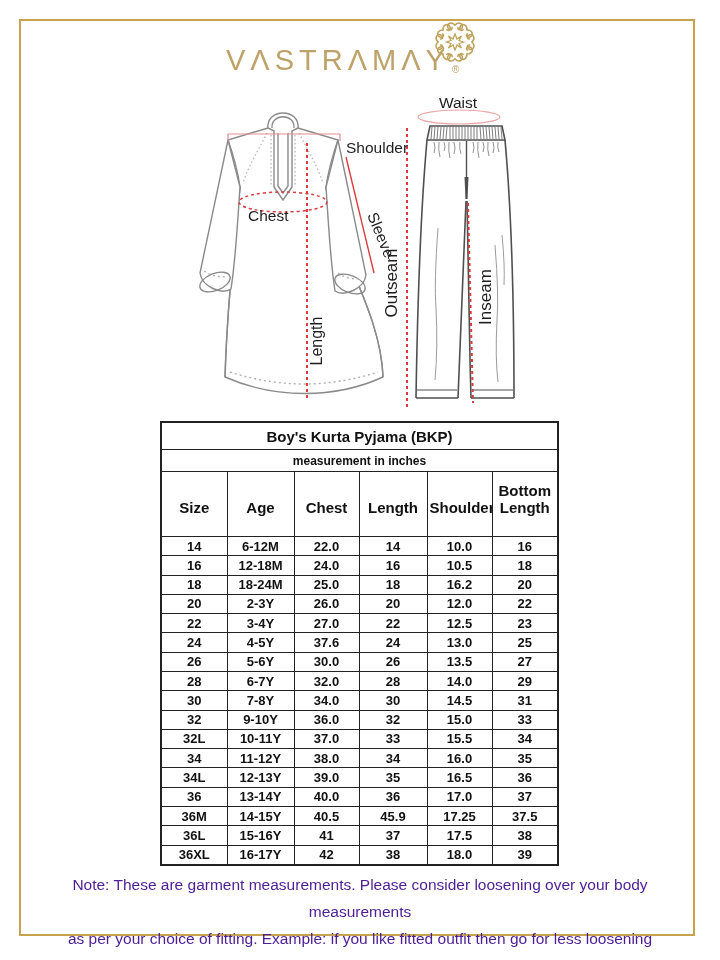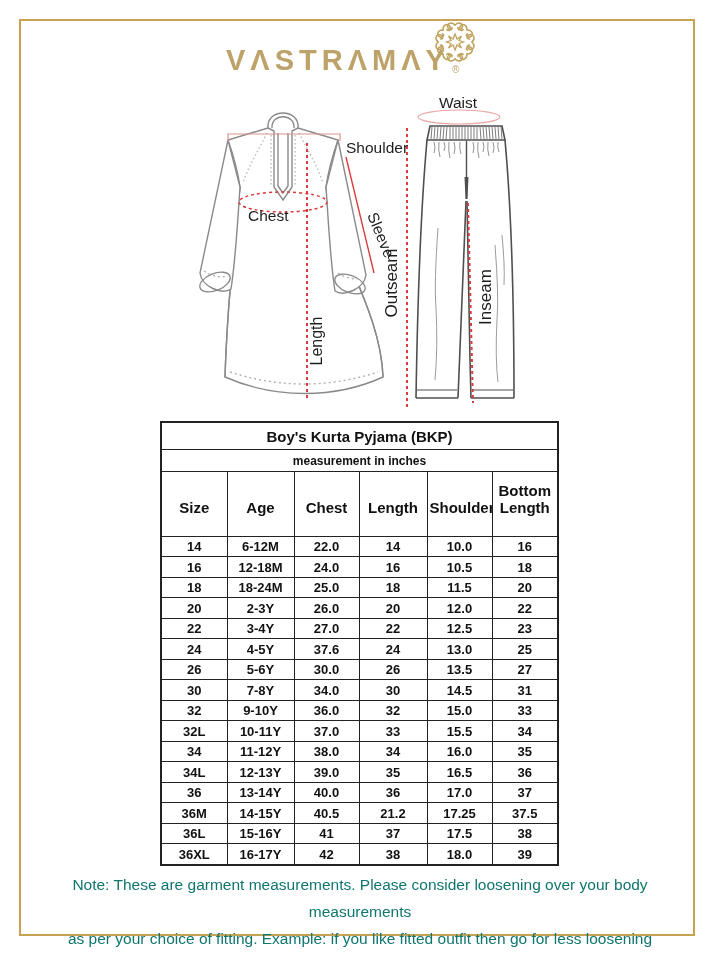--- a/index.html
+++ b/index.html
@@ -2,40 +2,40 @@
 <html><head>
 <meta charset="utf-8">
 <style>
   html,body{margin:0;padding:0;background:#ffffff;}
   body{width:720px;height:960px;position:relative;font-family:"Liberation Sans",sans-serif;overflow:hidden;}
 
   .gold-frame{position:absolute;left:19px;top:19px;width:676px;height:917px;
     border:2px solid #c7a351;box-sizing:border-box;}
 
   .brand-text{position:absolute;left:226px;top:44px;font-size:29px;letter-spacing:5px;
-    color:#bda269;font-weight:700;white-space:nowrap;}
+    color:#bda269;font-weight:400;white-space:nowrap;}
   .brand-reg{position:absolute;left:452px;top:64px;font-size:10px;color:#bda269;}
   .brand-emblem{position:absolute;left:431px;top:18px;width:48px;height:48px;}
 
   .diagram{position:absolute;left:150px;top:95px;width:440px;height:330px;}
   .diagram text{font-family:"Liberation Sans",sans-serif;fill:#1d1d1d;}
 
   table.size-chart{position:absolute;left:160px;top:421px;width:397px;height:445px;
     border-collapse:collapse;table-layout:fixed;background:#fff;
     border:2px solid #222;}
   table.size-chart th,table.size-chart td{border:1.5px solid #222;padding:0 2px;
     text-align:center;color:#111;overflow:hidden;}
   tr.title-row th{height:26px;font-size:15px;font-weight:700;text-align:center;}
   tr.subtitle-row th{height:21px;font-size:12px;font-weight:700;margin-top:8px;}
   tr.header-row th{height:44px;font-size:15px;font-weight:700;vertical-align:bottom;
     padding-bottom:20px;line-height:1.15;}
   table.size-chart tbody td{font-size:13px;font-weight:700;line-height:1;}
 
   .note{position:absolute;left:40px;top:871px;width:640px;text-align:center;
-    font-size:15.5px;line-height:27px;color:#0f766e;}
+    font-size:15.5px;line-height:27px;color:#4c1d95;}
 </style>
 </head>
 <body>
 
 <div class="gold-frame"></div>
 
 <div class="brand-text">VΛSTRΛMΛY</div>
 <div class="brand-reg">®</div>
 
 <svg class="brand-emblem" viewBox="0 0 48 48">
@@ -186,21 +186,21 @@
         <td>24.0</td>
         <td>16</td>
         <td>10.5</td>
         <td>18</td>
       </tr>
       <tr>
         <td>18</td>
         <td>18-24M</td>
         <td>25.0</td>
         <td>18</td>
-        <td>11.5</td>
+        <td>16.2</td>
         <td>20</td>
       </tr>
       <tr>
         <td>20</td>
         <td>2-3Y</td>
         <td>26.0</td>
         <td>20</td>
         <td>12.0</td>
         <td>22</td>
       </tr>
@@ -222,20 +222,28 @@
       </tr>
       <tr>
         <td>26</td>
         <td>5-6Y</td>
         <td>30.0</td>
         <td>26</td>
         <td>13.5</td>
         <td>27</td>
       </tr>
       <tr>
+        <td>28</td>
+        <td>6-7Y</td>
+        <td>32.0</td>
+        <td>28</td>
+        <td>14.0</td>
+        <td>29</td>
+      </tr>
+      <tr>
         <td>30</td>
         <td>7-8Y</td>
         <td>34.0</td>
         <td>30</td>
         <td>14.5</td>
         <td>31</td>
       </tr>
       <tr>
         <td>32</td>
         <td>9-10Y</td>
@@ -273,21 +281,21 @@
         <td>13-14Y</td>
         <td>40.0</td>
         <td>36</td>
         <td>17.0</td>
         <td>37</td>
       </tr>
       <tr>
         <td>36M</td>
         <td>14-15Y</td>
         <td>40.5</td>
-        <td>21.2</td>
+        <td>45.9</td>
         <td>17.25</td>
         <td>37.5</td>
       </tr>
       <tr>
         <td>36L</td>
         <td>15-16Y</td>
         <td>41</td>
         <td>37</td>
         <td>17.5</td>
         <td>38</td>

